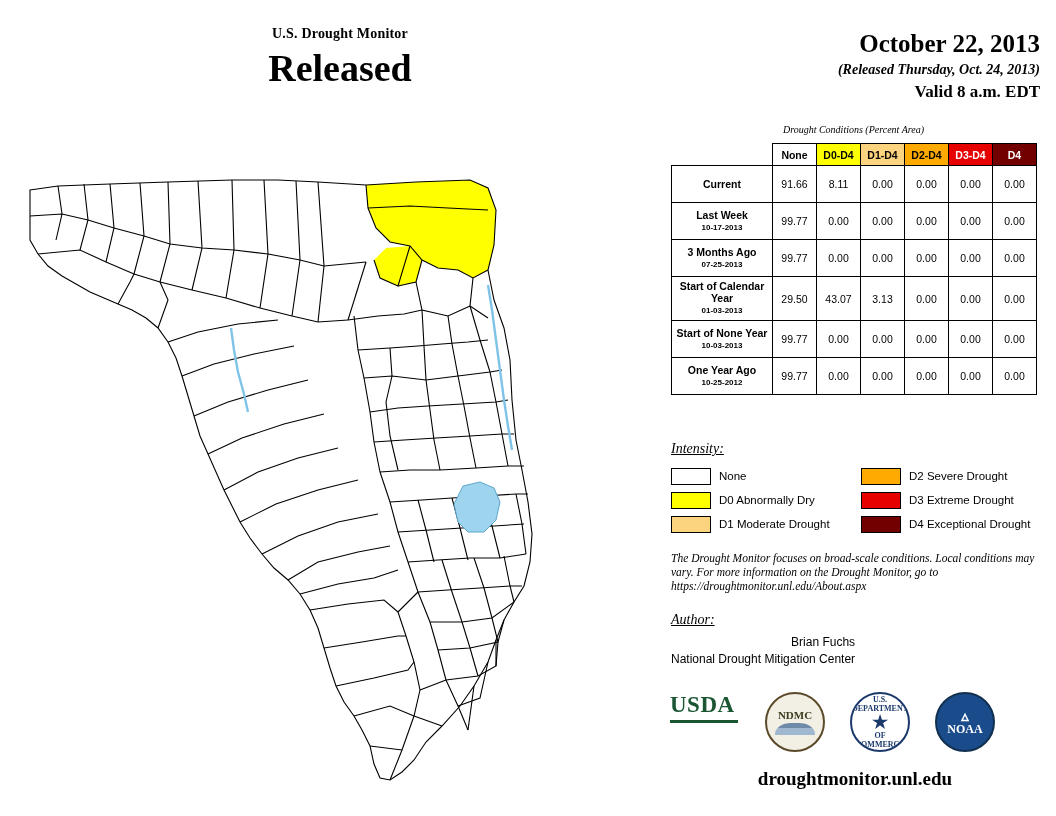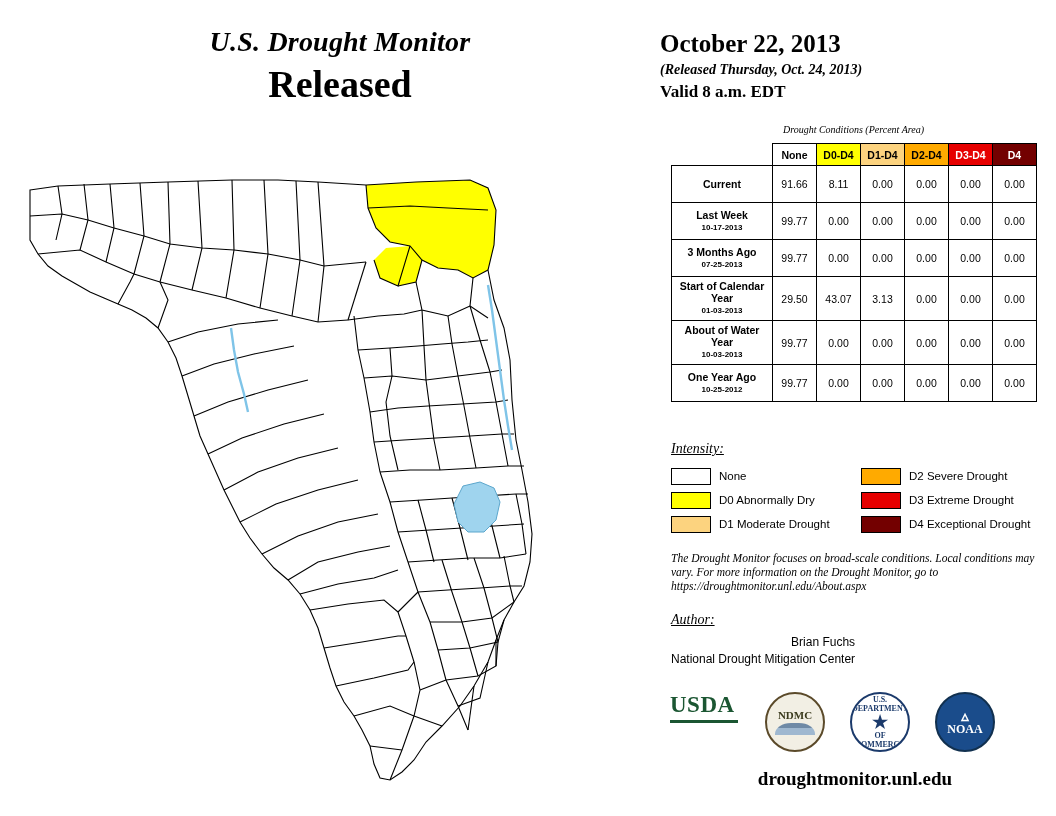--- a/index.html
+++ b/index.html
@@ -19,39 +19,38 @@
   
   .title-wrap {
     position: absolute;
     left: 130px;
     top: 26px;
     width: 420px;
     text-align: center;
   }
   .title-main {
     font-family: "Liberation Serif", serif;
-    font-style: italic;
-    font-weight: bold;
-    font-size: 28px;
+    font-weight: bold;
+    font-size: 14px;
     letter-spacing: 0.2px;
   }
   .title-state {
     font-family: "Liberation Serif", serif;
     font-weight: bold;
     font-size: 38px;
     margin-top: 4px;
   }
 
   
   .date-wrap {
     position: absolute;
     left: 660px;
     top: 30px;
     width: 380px;
-    text-align: left;
+    text-align: right;
   }
   .date-main {
     font-family: "Liberation Serif", serif;
     font-weight: bold;
     font-size: 25px;
   }
   .date-released {
     font-family: "Liberation Serif", serif;
     font-weight: bold;
     font-style: italic;
@@ -395,21 +394,21 @@
       </td>
       <td class="val">29.50</td>
       <td class="val">43.07</td>
       <td class="val">3.13</td>
       <td class="val">0.00</td>
       <td class="val">0.00</td>
       <td class="val">0.00</td>
     </tr>
     <tr>
       <td class="rowlabel">
-        <span>About of Water Year</span>
+        <span>Start of None Year</span>
         <span class="sub">10-03-2013</span>
       </td>
       <td class="val">99.77</td>
       <td class="val">0.00</td>
       <td class="val">0.00</td>
       <td class="val">0.00</td>
       <td class="val">0.00</td>
       <td class="val">0.00</td>
     </tr>
     <tr>

